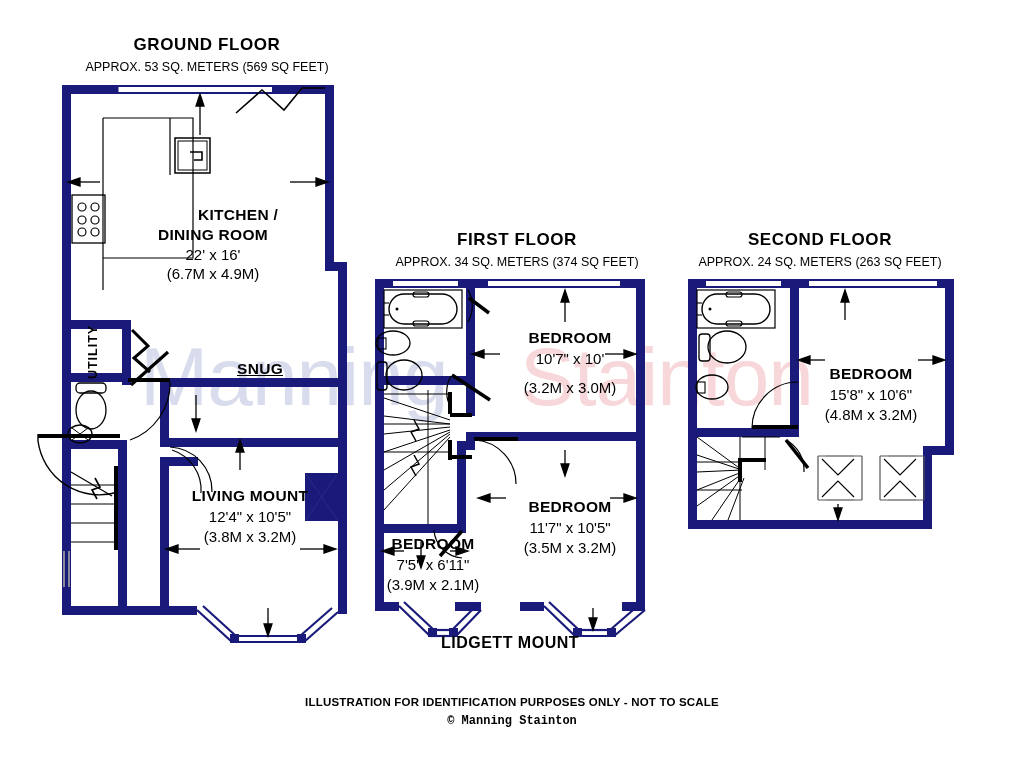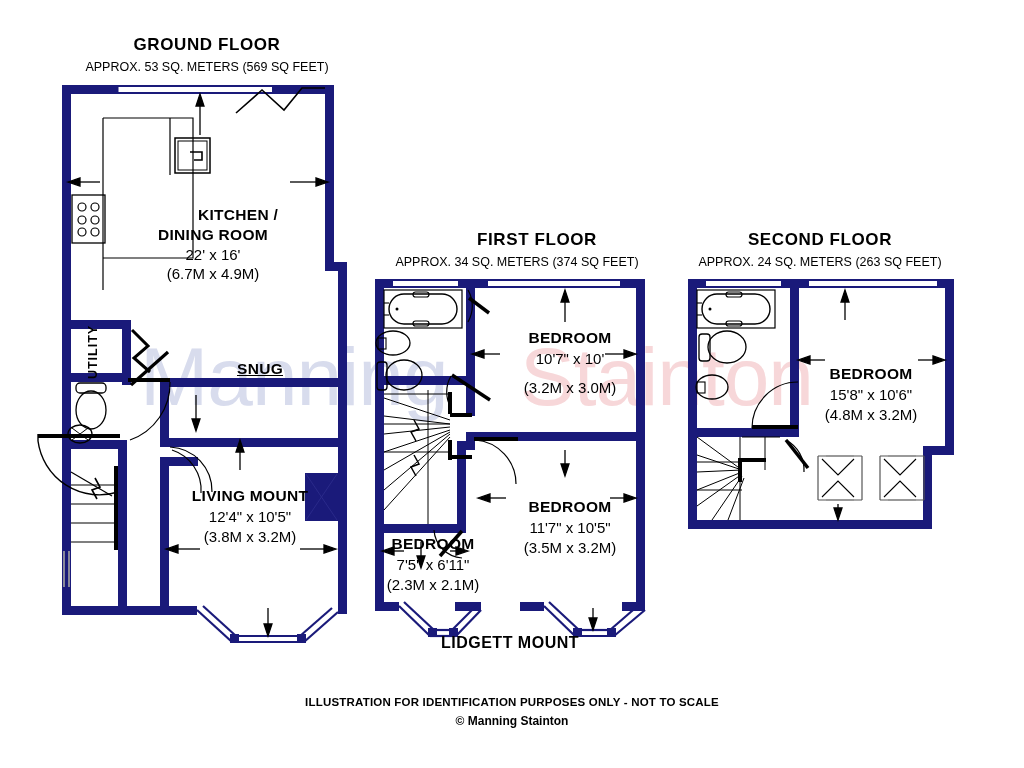--- a/index.html
+++ b/index.html
@@ -576,40 +576,40 @@
   <div class="lbl room-dim" style="left:213px; top:265px;">(6.7M x 4.9M)</div>
 
   <div class="lbl small-room vlabel" style="left:93px; top:352px;">UTILITY</div>
 
   <div class="lbl room-name" style="left:260px; top:360px;text-decoration:underline;">SNUG</div>
 
   <div class="lbl room-name" style="left:250px; top:487px;">LIVING MOUNT</div>
   <div class="lbl room-dim" style="left:250px; top:508px;">12'4" x 10'5"</div>
   <div class="lbl room-dim" style="left:250px; top:528px;">(3.8M x 3.2M)</div>
 
-  <div class="lbl floor-title" style="left:517px; top:230px;margin-left:20px;">FIRST FLOOR</div>
+  <div class="lbl floor-title" style="left:517px; top:230px;">FIRST FLOOR</div>
   <div class="lbl floor-sub" style="left:517px; top:255px;">APPROX. 34 SQ. METERS (374 SQ FEET)</div>
 
   <div class="lbl room-name" style="left:570px; top:329px;">BEDROOM</div>
   <div class="lbl room-dim" style="left:570px; top:350px;">10'7" x 10'</div>
   <div class="lbl room-dim" style="left:570px; top:379px;text-align:center;">(3.2M x 3.0M)</div>
 
   <div class="lbl room-name" style="left:433px; top:535px;">BEDROOM</div>
   <div class="lbl room-dim" style="left:433px; top:556px;">7'5" x 6'11"</div>
-  <div class="lbl room-dim" style="left:433px; top:576px;">(2.3M x 2.1M)</div>
+  <div class="lbl room-dim" style="left:433px; top:576px;">(3.9M x 2.1M)</div>
 
   <div class="lbl room-name" style="left:570px; top:498px;">BEDROOM</div>
   <div class="lbl room-dim" style="left:570px; top:519px;">11'7" x 10'5"</div>
   <div class="lbl room-dim" style="left:570px; top:539px;">(3.5M x 3.2M)</div>
 
   <div class="lbl floor-title" style="left:820px; top:230px;">SECOND FLOOR</div>
   <div class="lbl floor-sub" style="left:820px; top:255px;">APPROX. 24 SQ. METERS (263 SQ FEET)</div>
 
   <div class="lbl room-name" style="left:871px; top:365px;">BEDROOM</div>
   <div class="lbl room-dim" style="left:871px; top:386px;">15'8" x 10'6"</div>
   <div class="lbl room-dim" style="left:871px; top:406px;">(4.8M x 3.2M)</div>
 
   <div class="lbl street-name" style="left:510px; top:634px;">LIDGETT MOUNT</div>
 
   <div class="lbl footer-sub" style="left:512px; top:696px;">ILLUSTRATION FOR IDENTIFICATION PURPOSES ONLY - NOT TO SCALE</div>
-  <div class="lbl footer-copy" style="left:512px; top:714px;">© Manning Stainton</div>
+  <div class="lbl footer-copy" style="left:512px; top:714px;font-family:Liberation Mono, monospace;">© Manning Stainton</div>
 
 </div>
 
 </body></html>

